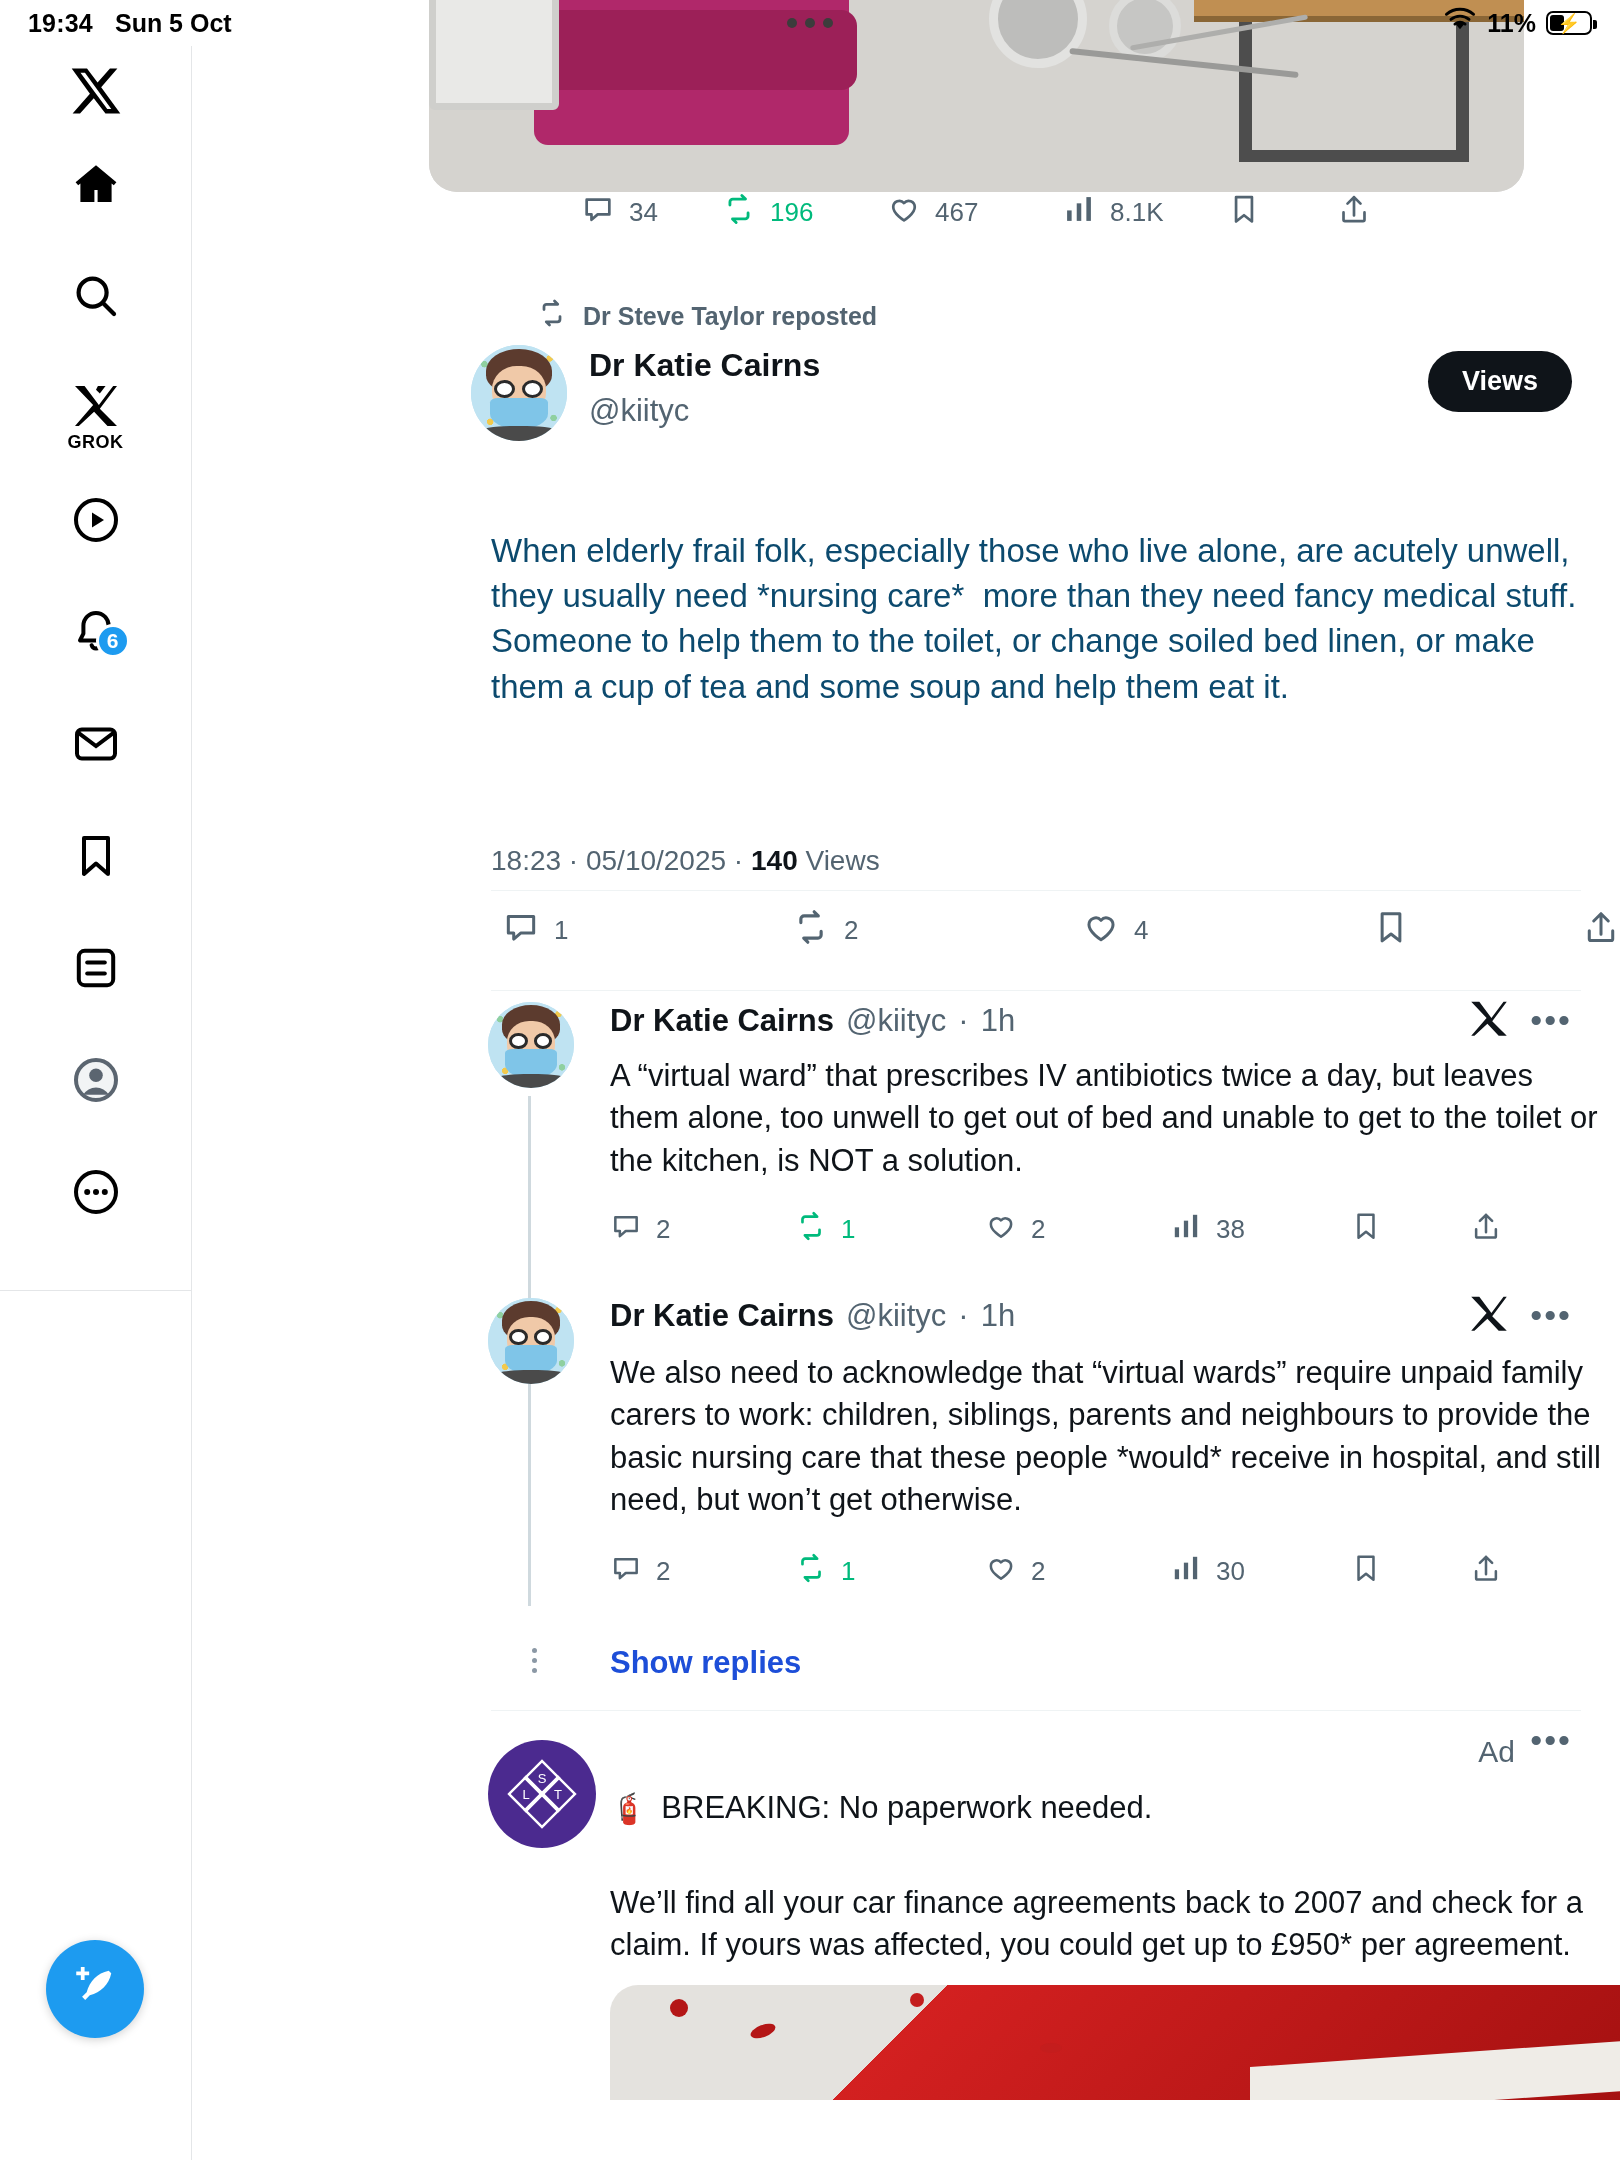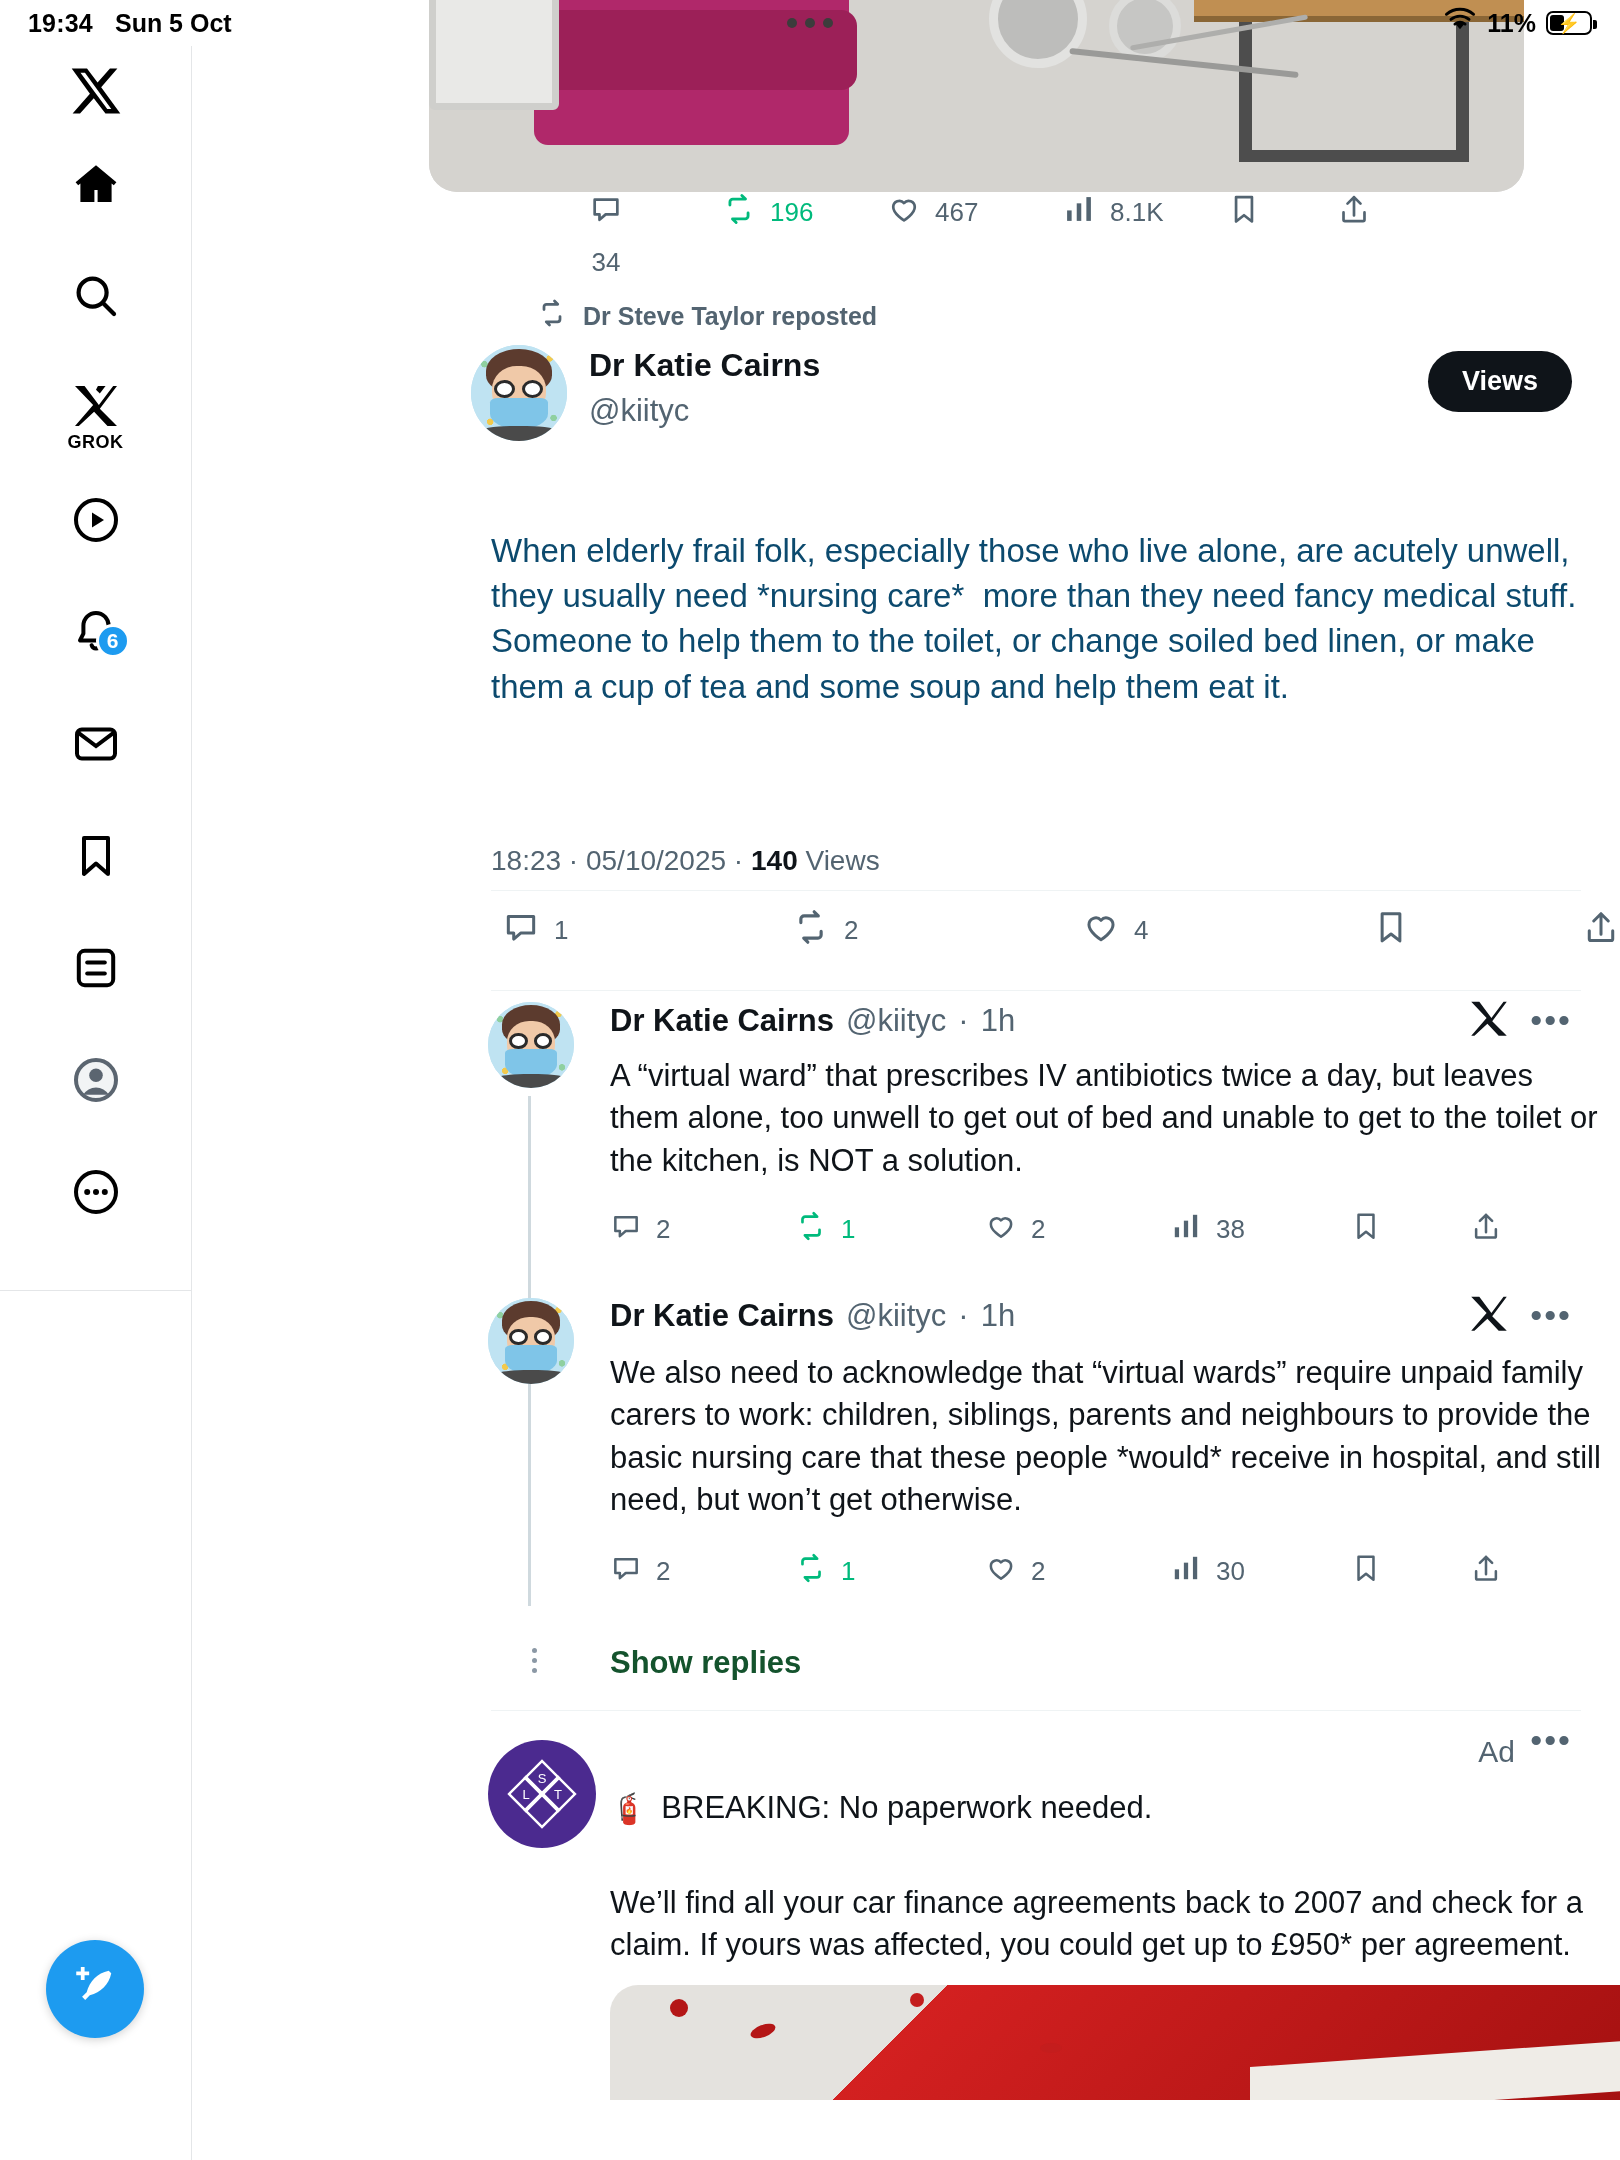--- a/index.html
+++ b/index.html
@@ -120,21 +120,21 @@
     color: #536471; font-size: 26px; font-weight: 400;
   }
   .act { display: flex; align-items: center; gap: 14px; cursor: pointer; }
   .act .cnt { font-size: 26px; }
   .act.green .cnt { color: #00ba7c; }
 
   .actions-top {
     position: absolute; top: 192px; left: 385px; width: 1000px; height: 62px;
   }
   .actions-top .act { position: absolute; top: 0; }
-  .a1 { left: 12px; flex-direction: column; } .a2 { left: 145px; } .a3 { left: 310px; }
+  .a1 { left: 4px; } .a2 { left: 145px; } .a3 { left: 310px; }
   .a4 { left: 485px; } .a5 { left: 650px; } .a6 { left: 760px; }
 
   
   .repost-label {
     position: absolute; top: 298px; left: 345px;
     display: flex; align-items: center; gap: 16px;
     color: #536471; font-size: 25px; font-weight: 700;
   }
 
   
@@ -214,21 +214,21 @@
   }
   .rep-grok { position: absolute; right: 110px; }
   .rep-more { position: absolute; right: 48px; color: #536471; font-size: 34px; line-height: 0.6; letter-spacing: 2px; }
   .actions-rep { position: absolute; left: 418px; width: 1000px; height: 50px; }
   .actions-rep .act { position: absolute; top: 0; font-size: 26px; }
   .r1 { left: 0; } .r2 { left: 185px; } .r3 { left: 375px; }
   .r4 { left: 560px; } .r5 { left: 740px; } .r6 { left: 860px; }
 
   .show-replies {
     position: absolute; left: 418px;
-    color: #14532d; font-size: 31px; font-weight: 700; cursor: pointer;
+    color: #1d4ed8; font-size: 31px; font-weight: 700; cursor: pointer;
   }
   .dots-vert {
     position: absolute; left: 340px; display: flex; flex-direction: column; gap: 5px;
   }
   .dots-vert i { width: 5px; height: 5px; border-radius: 50%; background: #8b98a5; display: block; }
 
   
   .ad-head {
     position: absolute; left: 418px; top: 1735px;
     display: flex; align-items: center; gap: 12px; font-size: 31px;

